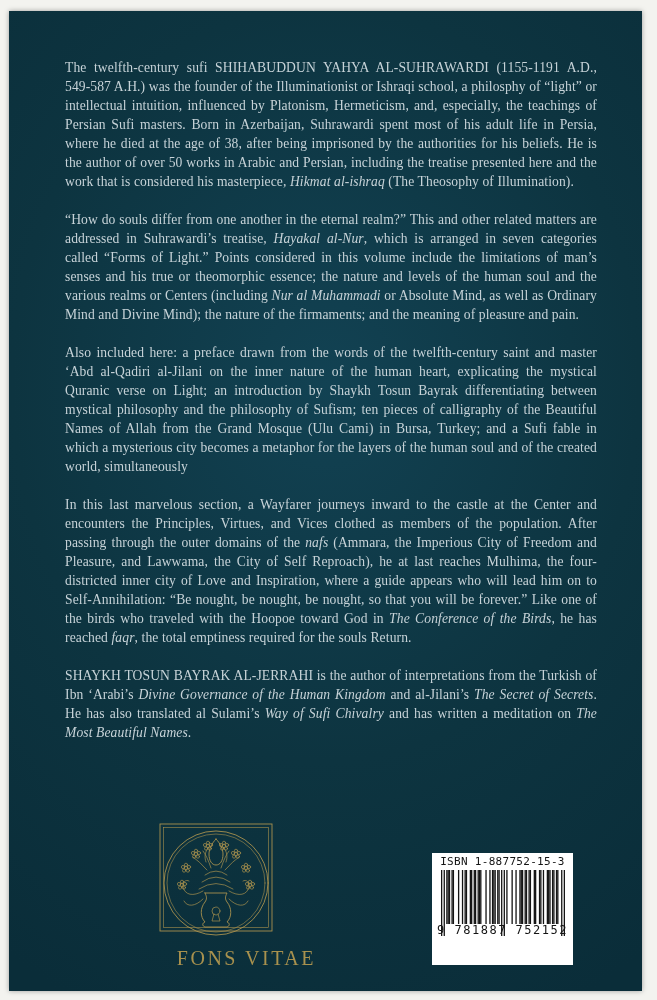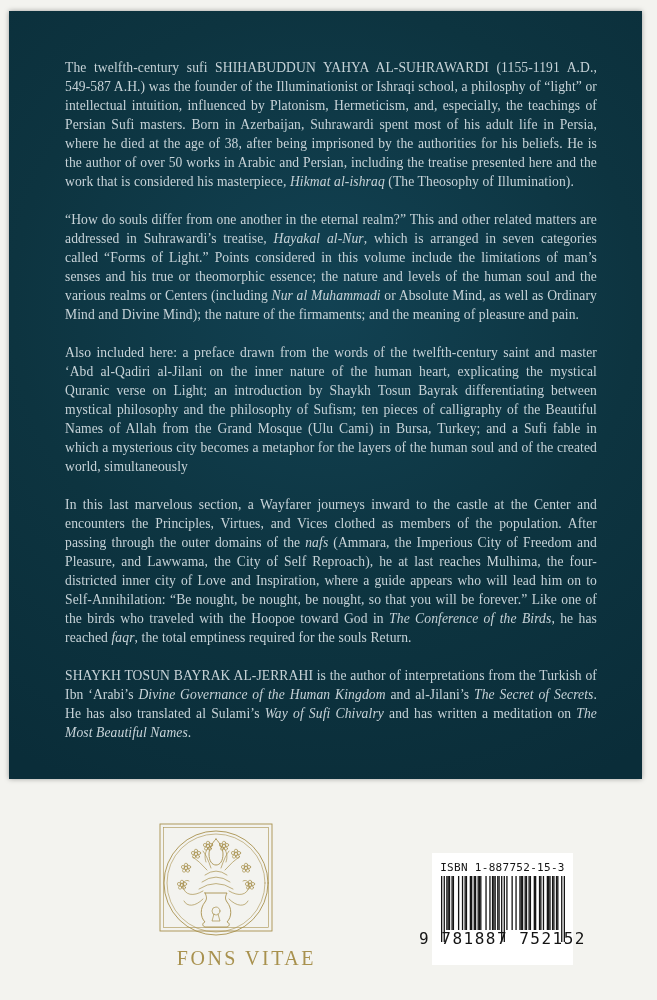--- a/index.html
+++ b/index.html
@@ -15,21 +15,21 @@
   body {
     width: 657px; height: 1000px;
     background: var(--page-bg);
     position: relative;
     font-family: "Liberation Serif", serif;
     overflow: hidden;
   }
   .cover {
     position: absolute;
     left: 9px; top: 11px;
-    width: 633px; height: 768px;
+    width: 633px; height: 980px;
     background:
       radial-gradient(ellipse 90% 70% at 50% 38%, #124253 0%, var(--cover-bg) 55%, #0a2d39 100%);
     box-shadow: 0 0 5px rgba(0,0,0,0.35);
   }
   .blurb {
     position: absolute;
     left: 56px; top: 47px;
     width: 532px;
     color: var(--cover-text);
     font-size: 13.6px;
@@ -58,36 +58,36 @@
     white-space: nowrap;
   }
   .barcode {
     position: absolute;
     left: 423px; top: 842px;
     width: 141px; height: 112px;
     background: var(--barcode-bg);
     display: flex;
     flex-direction: column;
     align-items: center;
-    padding-top: 8px;
+    padding-top: 2px;
   }
   .isbn-label {
     font-family: "DejaVu Sans Mono", monospace;
     font-size: 11px;
     letter-spacing: 0.3px;
     color: var(--bar-color);
     white-space: nowrap;
   }
   .bars {
     width: 124px; height: 66px;
     margin-top: 2px;
   }
   .barcode-digits {
     font-family: "DejaVu Sans Mono", monospace;
-    font-size: 16px;
+    font-size: 12px;
     letter-spacing: 1.5px;
     color: var(--bar-color);
     margin-top: -13px;
     white-space: nowrap;
   }
 </style>
 </head>
 <body>
 
 <div class="page">

